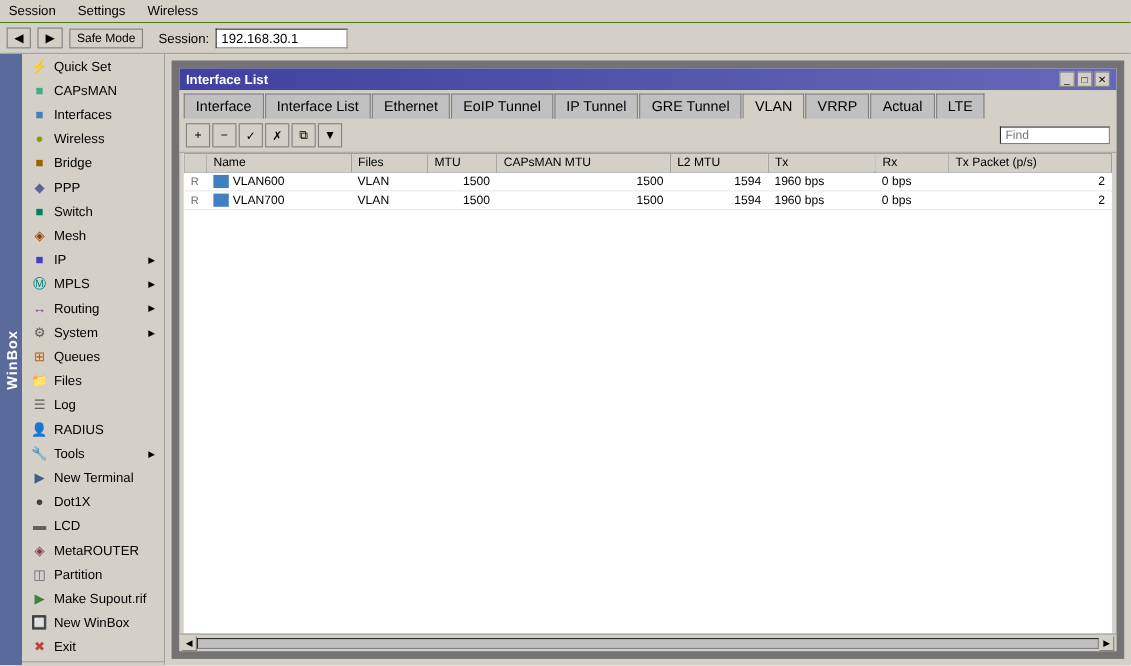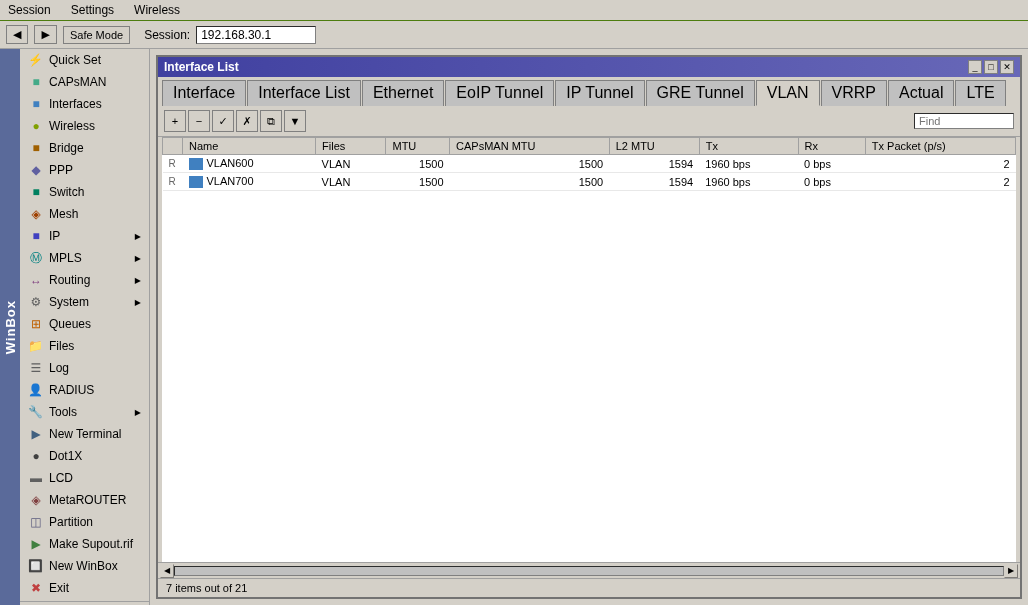--- a/index.html
+++ b/index.html
@@ -23,28 +23,28 @@
     .sidebar-inner { margin-left: 0; }
     .sidebar-item { display: flex; align-items: center; gap: 5px; padding: 3px 8px; cursor: pointer; color: #000; }
     .sidebar-item.has-sub { justify-content: space-between; }
     .sidebar-icon { width: 16px; height: 16px; display: inline-flex; align-items: center; justify-content: center; flex-shrink: 0; }
     .sub-arrow { font-size: 8px; margin-left: auto; }
 
     
     .content-area { flex: 1; background: #d4d0c8; padding: 6px; overflow: hidden; display: flex; flex-direction: column; }
 
     
-    .window { border: 2px solid #737373; background: #d4d0c8; display: flex; flex-direction: column; flex: 1; overflow: hidden; }
+    .window { border: 7px solid #737373; background: #d4d0c8; display: flex; flex-direction: column; flex: 1; overflow: hidden; }
     .window-titlebar { background: linear-gradient(to right, #4040a0, #6868b8); color: white; padding: 3px 6px; display: flex; align-items: center; justify-content: space-between; font-size: 12px; font-weight: bold; }
     .window-controls { display: flex; gap: 2px; }
     .win-btn { background: #d4d0c8; border: 1px solid #808080; width: 14px; height: 14px; cursor: pointer; font-size: 9px; display: flex; align-items: center; justify-content: center; }
 
     
     .tabs-row { display: flex; background: #d4d0c8; padding: 3px 4px 0 4px; gap: 1px; flex-wrap: wrap; }
-    .tab { padding: 3px 10px; background: #c0c0c0; border: 1px solid #808080; border-bottom: none; cursor: pointer; font-size: 16px; }
+    .tab { padding: 3px 10px; background: #c0c0c0; border: 1px solid #808080; border-bottom: none; cursor: pointer; font-size: 13px; }
     .tab.active { background: #d4d0c8; border-bottom: 1px solid #d4d0c8; font-weight: normal; z-index: 1; }
 
     
     .table-toolbar { display: flex; align-items: center; gap: 2px; padding: 4px 6px; background: #d4d0c8; border-bottom: 1px solid #a0a0a0; }
     .tbl-btn { background: #d4d0c8; border: 1px solid #808080; width: 22px; height: 22px; cursor: pointer; display: flex; align-items: center; justify-content: center; font-size: 11px; }
     .search-box { margin-left: auto; border: 1px inset #808080; background: white; padding: 1px 4px; font-size: 11px; width: 100px; }
 
     
     .table-container { flex: 1; overflow: auto; background: white; margin: 0 4px; }
     table { width: 100%; border-collapse: collapse; font-size: 11px; }
@@ -281,19 +281,16 @@
             </tbody>
         </table>
       </div>
 
       <div class="scroll-bar-h">
         <button class="scroll-btn">◀</button>
         <div class="scroll-track"></div>
         <button class="scroll-btn">▶</button>
       </div>
 
-      <div class="status-bar">
-        <span>7 items out of 21</span>
-      </div>
 
     </div>
   </div>
 </div>
 
 </body></html>

